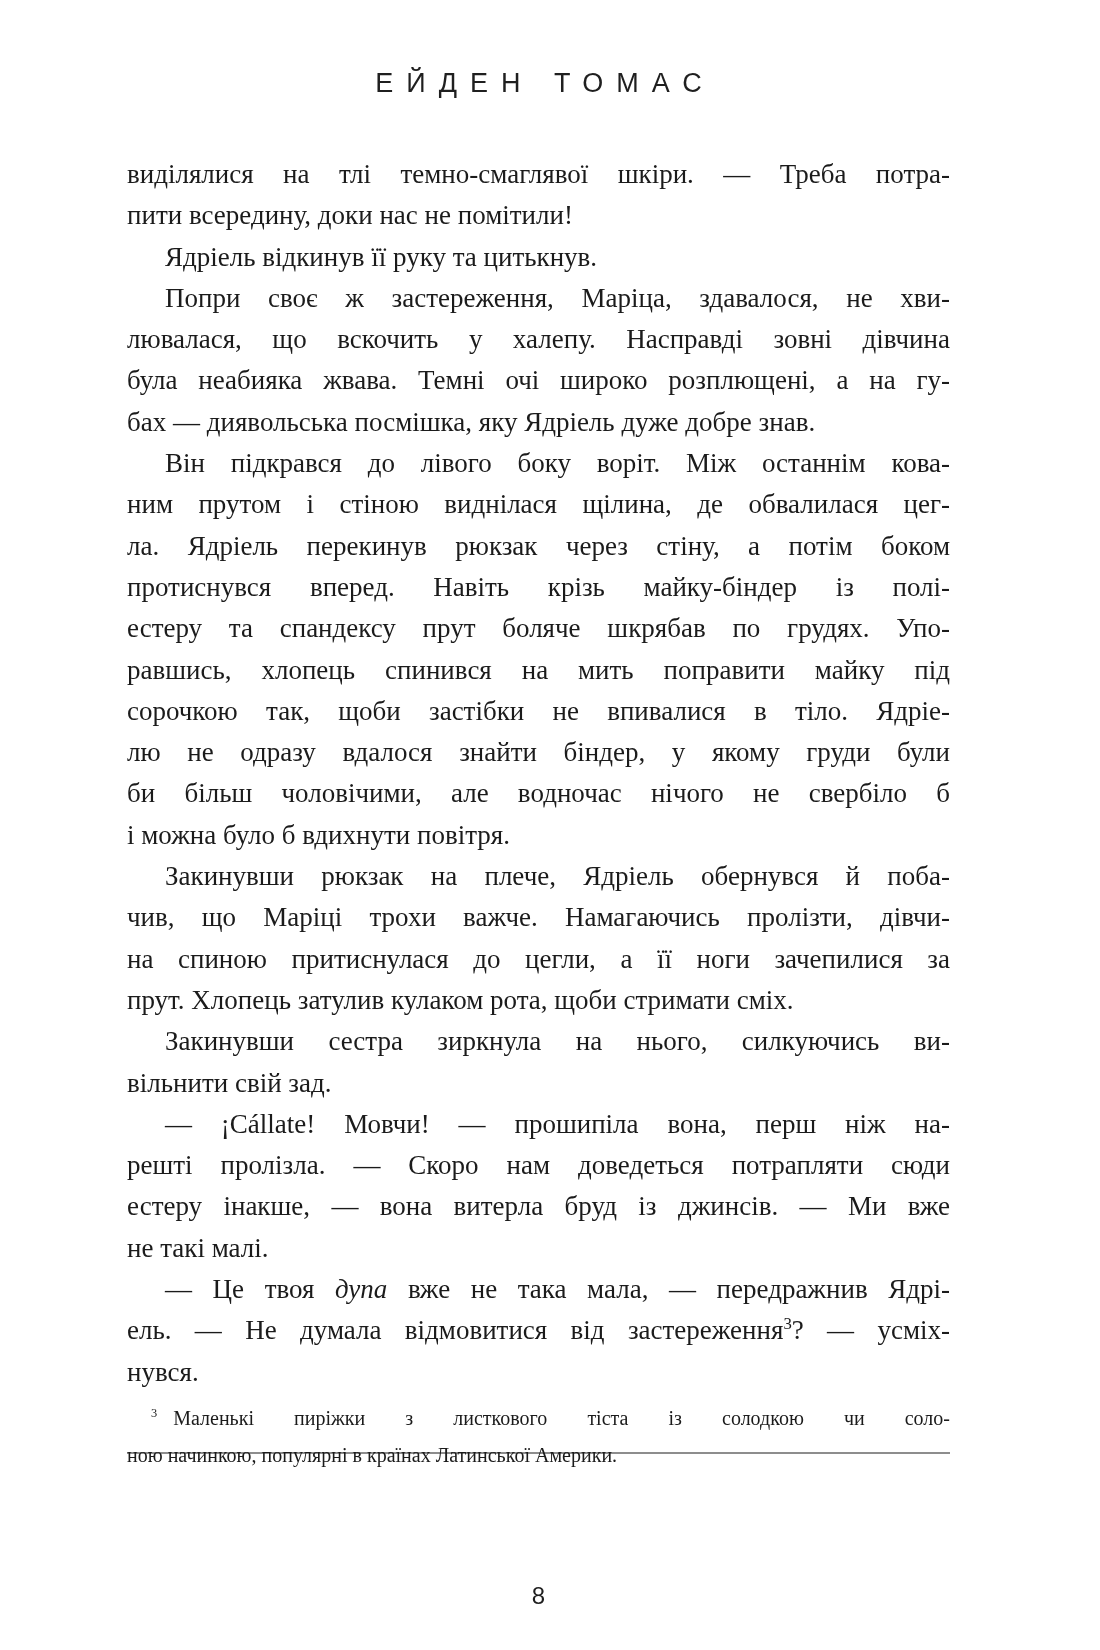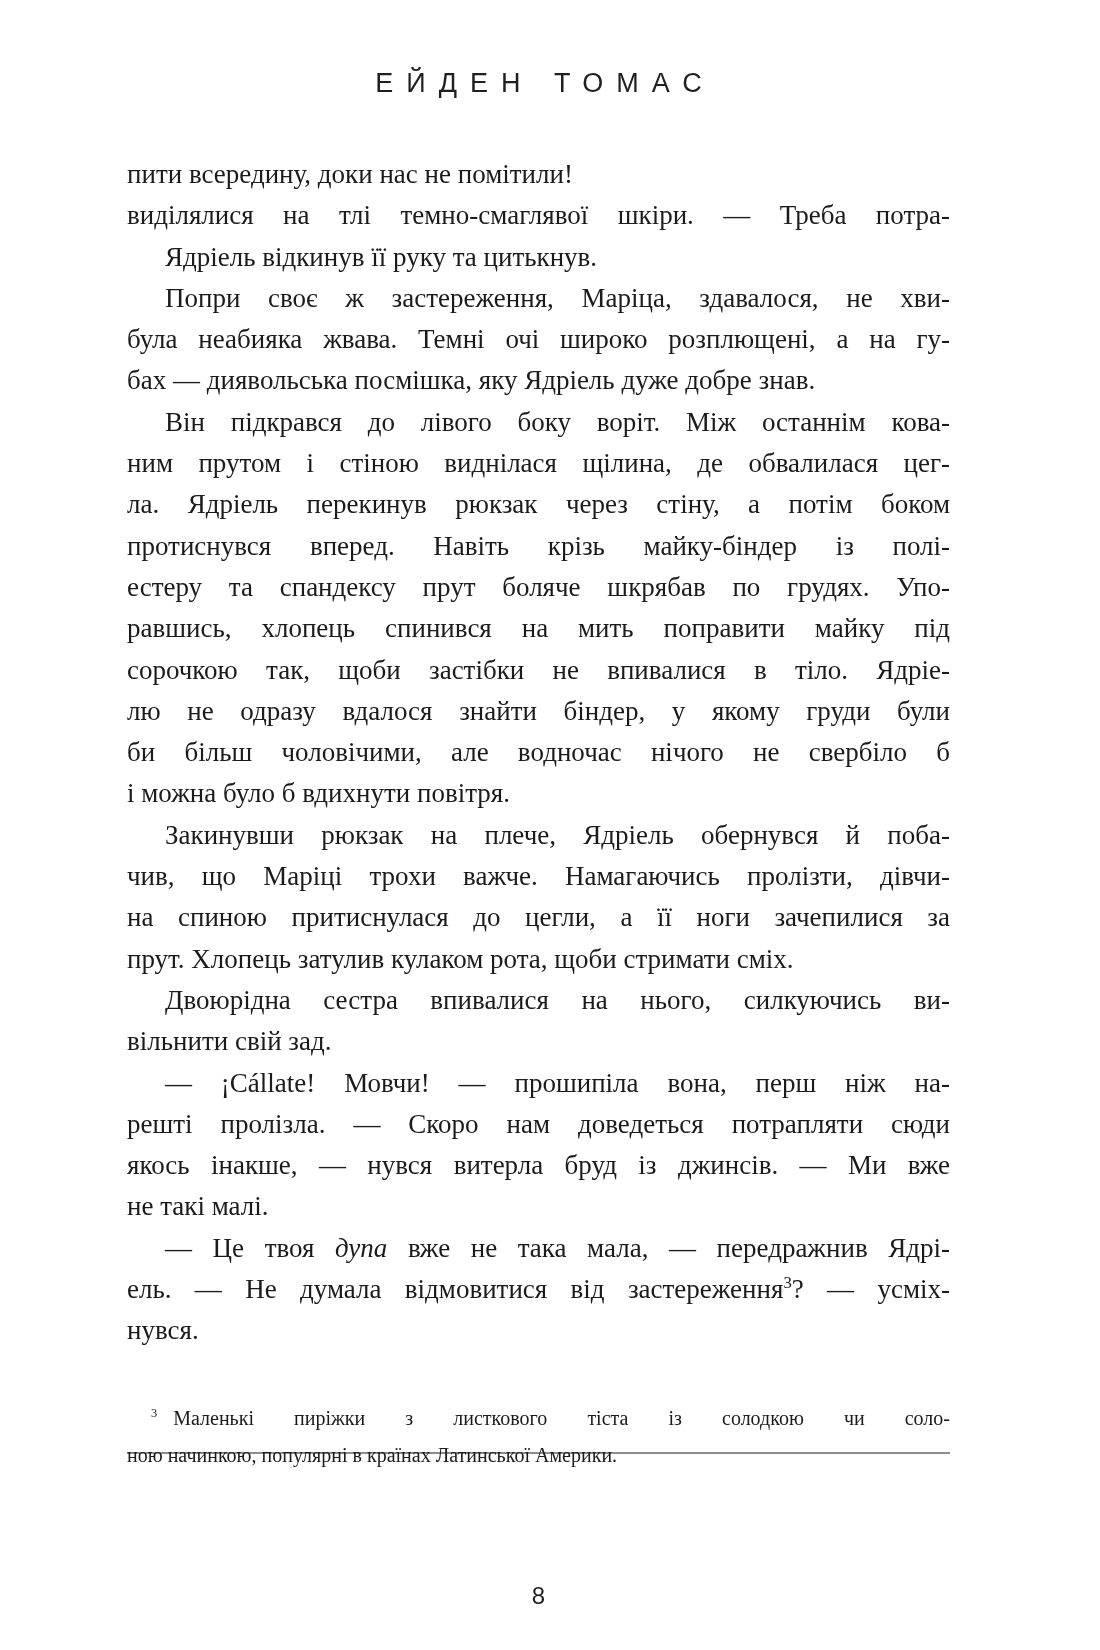--- a/index.html
+++ b/index.html
@@ -89,45 +89,46 @@
   }
 </style>
 </head>
 <body>
 
 <div class="page">
 
   <div class="running-head">ЕЙДЕН ТОМАС</div>
 
   <div class="text-block">
+      <div class="line"><span>виділялися на тлі темно-смаглявої шкіри. — Треба потра-</span></div>
       <div class="line last"><span>пити всередину, доки нас не помітили!</span></div>
-      <div class="line"><span>виділялися на тлі темно-смаглявої шкіри. — Треба потра-</span></div>
       <div class="line indent last"><span>Ядріель відкинув її руку та цитькнув.</span></div>
       <div class="line indent"><span>Попри своє ж застереження, Маріца, здавалося, не хви-</span></div>
+      <div class="line"><span>лювалася, що вскочить у халепу. Насправді зовні дівчина</span></div>
       <div class="line"><span>була неабияка жвава. Темні очі широко розплющені, а на гу-</span></div>
       <div class="line last"><span>бах — диявольська посмішка, яку Ядріель дуже добре знав.</span></div>
       <div class="line indent"><span>Він підкрався до лівого боку воріт. Між останнім кова-</span></div>
       <div class="line"><span>ним прутом і стіною виднілася щілина, де обвалилася цег-</span></div>
       <div class="line"><span>ла. Ядріель перекинув рюкзак через стіну, а потім боком</span></div>
       <div class="line"><span>протиснувся вперед. Навіть крізь майку-біндер із полі-</span></div>
       <div class="line"><span>естеру та спандексу прут боляче шкрябав по грудях. Упо-</span></div>
       <div class="line"><span>равшись, хлопець спинився на мить поправити майку під</span></div>
       <div class="line"><span>сорочкою так, щоби застібки не впивалися в тіло. Ядріе-</span></div>
       <div class="line"><span>лю не одразу вдалося знайти біндер, у якому груди були</span></div>
       <div class="line"><span>би більш чоловічими, але водночас нічого не свербіло б</span></div>
       <div class="line last"><span>і можна було б вдихнути повітря.</span></div>
       <div class="line indent"><span>Закинувши рюкзак на плече, Ядріель обернувся й поба-</span></div>
       <div class="line"><span>чив, що Маріці трохи важче. Намагаючись пролізти, дівчи-</span></div>
       <div class="line"><span>на спиною притиснулася до цегли, а її ноги зачепилися за</span></div>
       <div class="line last"><span>прут. Хлопець затулив кулаком рота, щоби стримати сміх.</span></div>
-      <div class="line indent"><span>Двоюрідна сестра впивалися на нього, силкуючись ви-</span></div>
+      <div class="line indent"><span>Закинувши сестра зиркнула на нього, силкуючись ви-</span></div>
       <div class="line last"><span>вільнити свій зад.</span></div>
       <div class="line indent"><span>— ¡Cállate! Мовчи! — прошипіла вона, перш ніж на-</span></div>
       <div class="line"><span>решті пролізла. — Скоро нам доведеться потрапляти сюди</span></div>
-      <div class="line"><span>якось інакше, — нувся витерла бруд із джинсів. — Ми вже</span></div>
+      <div class="line"><span>естеру інакше, — вона витерла бруд із джинсів. — Ми вже</span></div>
       <div class="line last"><span>не такі малі.</span></div>
       <div class="line indent"><span>— Це твоя </span><i>дупа</i><span> вже не така мала, — передражнив Ядрі-</span></div>
       <div class="line"><span>ель. — Не думала відмовитися від застереження</span><sup>3</sup><span>? — усміх-</span></div>
       <div class="line last"><span>нувся.</span></div>
     </div>
 
   <hr class="footnote-rule">
 
   <div class="footnote">
   <div class="line indent"><sup class="fn-marker">3</sup><span>Маленькі пиріжки з листкового тіста із солодкою чи соло-</span></div>

